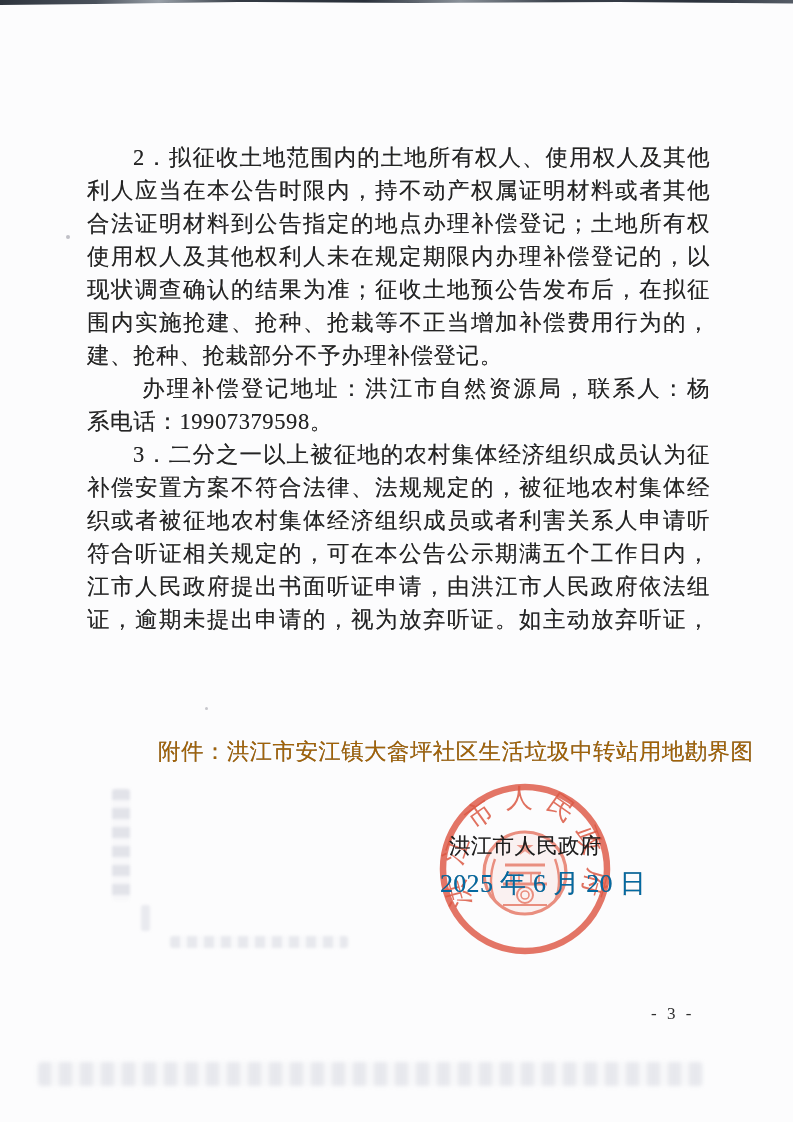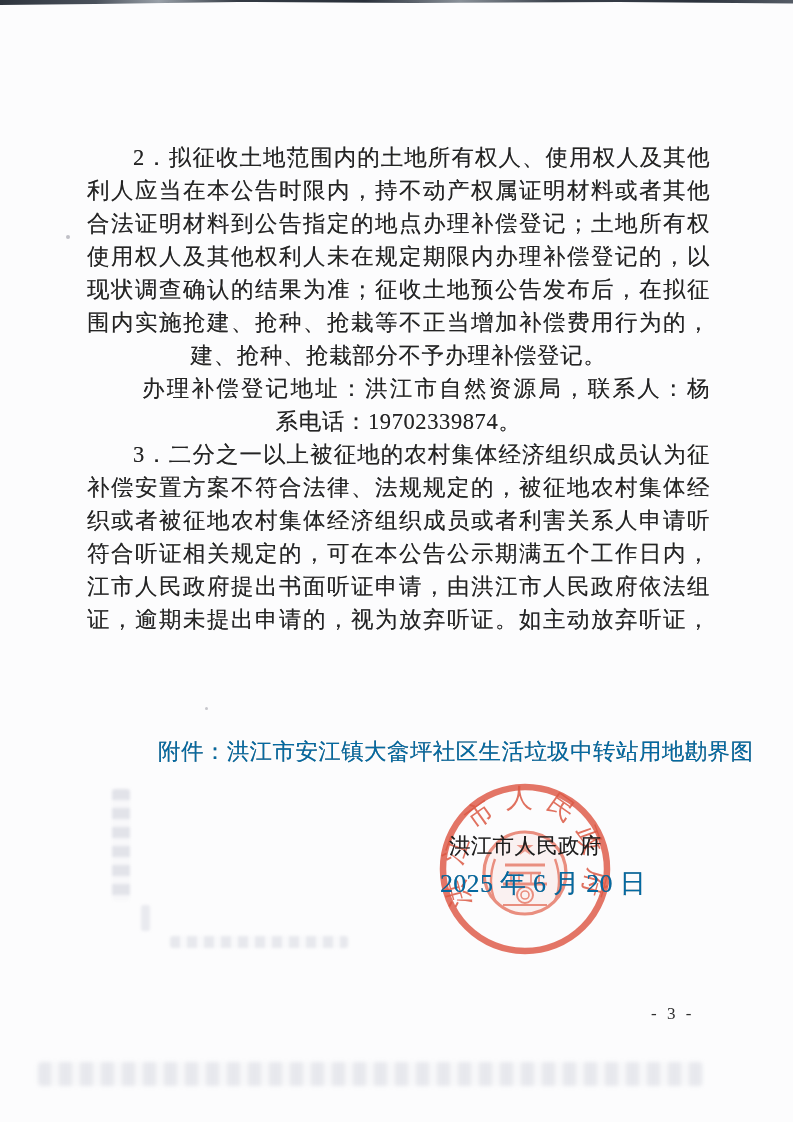--- a/index.html
+++ b/index.html
@@ -17,29 +17,28 @@
     clip-path:polygon(0 0,100% 0,100% 70%,78% 38%,52% 62%,30% 40%,12% 78%,0 100%);
   }
   .body-text{
     position:absolute;left:87px;top:141px;width:623px;
     color:#242424;
   }
   .ln{
     height:33px;line-height:33px;font-size:22.5px;
     letter-spacing:0.6px;white-space:nowrap;overflow:hidden;
     text-shadow:0 0 0.5px rgba(45,45,45,.55);
-    text-align:center;
   }
   .fill{white-space:normal;text-align:justify;text-align-last:justify;text-justify:inter-character;}
   .indA{padding-left:46px;}
   .indB{padding-left:55px;}
   .attachment{
     position:absolute;left:87px;top:735px;width:640px;
     padding-left:71px;box-sizing:border-box;
-    font-size:22.5px;line-height:33px;color:#0369a1;
+    font-size:22.5px;line-height:33px;color:#a16207;
     letter-spacing:0.4px;white-space:nowrap;
     text-shadow:0 0 0.5px rgba(45,45,45,.55);
   }
   .sig-name{
     position:absolute;left:449px;top:831px;z-index:3;
     font-size:21.5px;color:#1e1e1e;letter-spacing:0.3px;
     text-shadow:0 0 0.5px rgba(45,45,45,.5);
   }
   .sig-date{
     position:absolute;left:440px;top:866px;z-index:3;
@@ -88,21 +87,21 @@
 
   <div class="body-text">
     <div class="ln fill indA">2．拟征收土地范围内的土地所有权人、使用权人及其他权</div>
     <div class="ln fill">利人应当在本公告时限内，持不动产权属证明材料或者其他有关</div>
     <div class="ln fill">合法证明材料到公告指定的地点办理补偿登记；土地所有权人、</div>
     <div class="ln fill">使用权人及其他权利人未在规定期限内办理补偿登记的，以土地</div>
     <div class="ln fill">现状调查确认的结果为准；征收土地预公告发布后，在拟征地范</div>
     <div class="ln fill">围内实施抢建、抢种、抢栽等不正当增加补偿费用行为的，对抢</div>
     <div class="ln">建、抢种、抢栽部分不予办理补偿登记。</div>
     <div class="ln fill indB">办理补偿登记地址：洪江市自然资源局，联系人：杨婷，联</div>
-    <div class="ln">系电话：19702339874。</div>
+    <div class="ln">系电话：19907379598。</div>
     <div class="ln fill indA">3．二分之一以上被征地的农村集体经济组织成员认为征地</div>
     <div class="ln fill">补偿安置方案不符合法律、法规规定的，被征地农村集体经济组</div>
     <div class="ln fill">织或者被征地农村集体经济组织成员或者利害关系人申请听证且</div>
     <div class="ln fill">符合听证相关规定的，可在本公告公示期满五个工作日内，向洪</div>
     <div class="ln fill">江市人民政府提出书面听证申请，由洪江市人民政府依法组织听</div>
     <div class="ln fill">证，逾期未提出申请的，视为放弃听证。如主动放弃听证，可在</div>
   </div>
 
   <div class="attachment">附件：洪江市安江镇大畲坪社区生活垃圾中转站用地勘界图</div>
 

